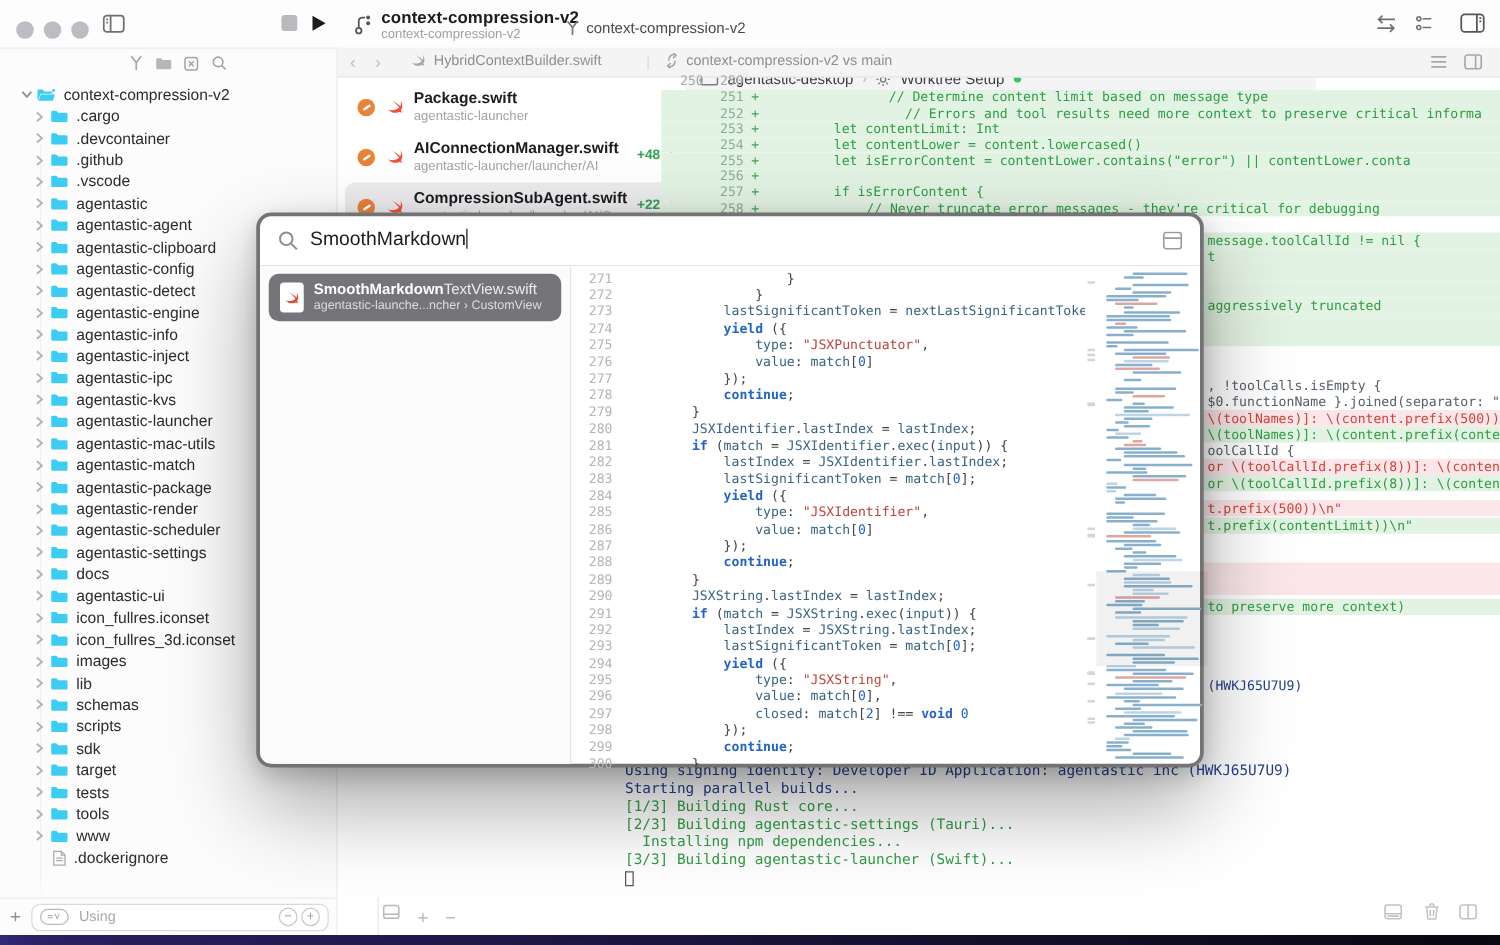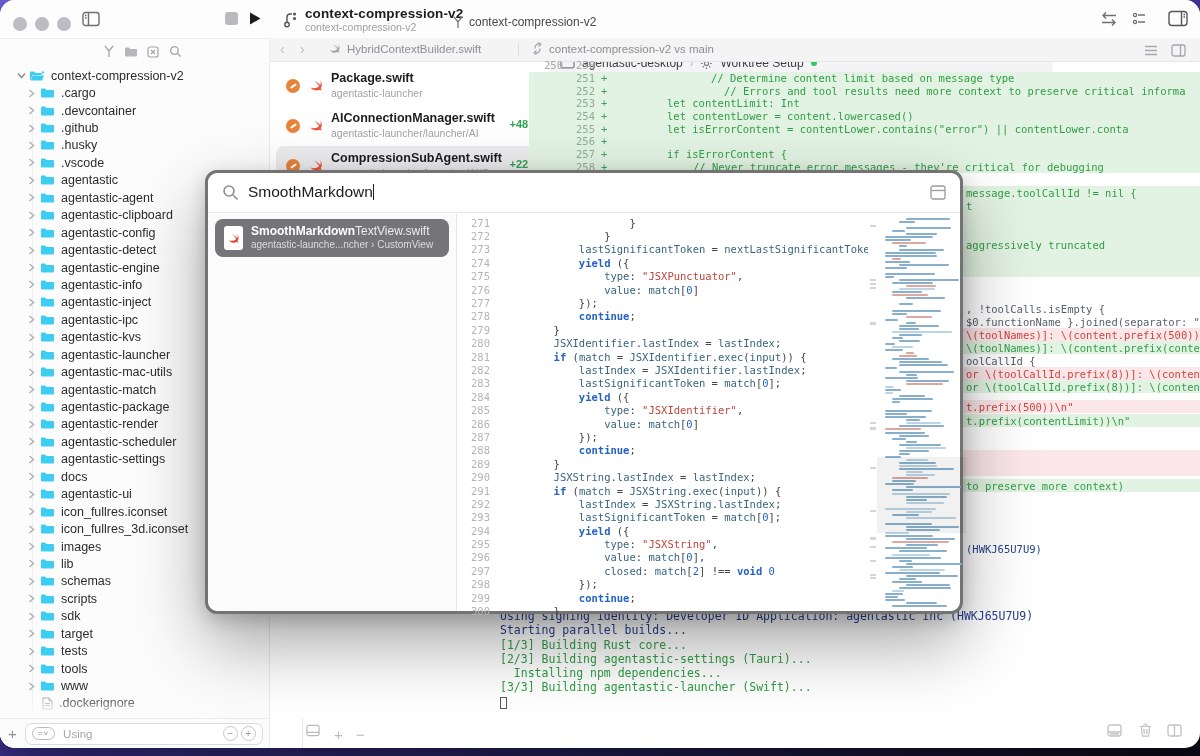--- a/index.html
+++ b/index.html
@@ -4,21 +4,21 @@
 <style>
   * { margin:0; padding:0; box-sizing:border-box; }
   html,body { width:1200px; height:756px; overflow:hidden; }
   body {
     font-family:"Liberation Sans", sans-serif;
     background:linear-gradient(150deg,#6e5fd8 0%,#5748c0 22%,#40339a 48%,#241e55 75%,#0d0b16 100%);
     position:relative;
   }
   #window {
     position:absolute; left:0; top:8; width:1200px; height:748px;
-    background:#ffffff; border-radius:15px; overflow:hidden;
+    background:#ffffff; border-radius:0; overflow:hidden;
     box-shadow:0 18px 50px rgba(0,0,0,.45);
   }
   
   #titlebar { position:absolute; left:0; top:0; width:100%; height:38px; background:#fdfdfd; }
   .traffic { position:absolute; top:17px; width:14px; height:14px; border-radius:50%; background:#bcbcc2; }
   .tb-icon { position:absolute; color:#7a7a80; }
   .tb-icon svg { display:block; }
   #repo-title { position:absolute; left:305px; top:6px; font-size:13.5px; font-weight:700; color:#1c1c1e; letter-spacing:.1px; }
   #repo-sub { position:absolute; left:305px; top:21px; font-size:10.5px; color:#a0a0a6; }
   #branch-group { position:absolute; left:452px; top:15px; font-size:12px; color:#48484e; display:flex; align-items:center; gap:5px; }
@@ -270,33 +270,20 @@
             <svg width="7" height="9" viewBox="0 0 7 9" fill="none" stroke="#b2b2b8" stroke-width="1.5">
               <path d="M1.5 1 L5.5 4.5 L1.5 8"></path>
             </svg>
           </span>
           <span class="ficon">
             <svg width="15" height="12" viewBox="0 0 15 12">
               <path d="M1 2.6 Q1 1.6 2 1.6 L5 1.6 L6.5 3.1 L13 3.1 Q14 3.1 14 4.1 L14 9.6 Q14 10.6 13 10.6 L2 10.6 Q1 10.6 1 9.6 Z" fill="#3ecdf2"></path>
             </svg>
           </span>
           <span>.github</span>
-        </div>
-        <div class="trow">
-          <span class="chev">
-            <svg width="7" height="9" viewBox="0 0 7 9" fill="none" stroke="#b2b2b8" stroke-width="1.5">
-              <path d="M1.5 1 L5.5 4.5 L1.5 8"></path>
-            </svg>
-          </span>
-          <span class="ficon">
-            <svg width="15" height="12" viewBox="0 0 15 12">
-              <path d="M1 2.6 Q1 1.6 2 1.6 L5 1.6 L6.5 3.1 L13 3.1 Q14 3.1 14 4.1 L14 9.6 Q14 10.6 13 10.6 L2 10.6 Q1 10.6 1 9.6 Z" fill="#3ecdf2"></path>
-            </svg>
-          </span>
-          <span>.husky</span>
         </div>
         <div class="trow">
           <span class="chev">
             <svg width="7" height="9" viewBox="0 0 7 9" fill="none" stroke="#b2b2b8" stroke-width="1.5">
               <path d="M1.5 1 L5.5 4.5 L1.5 8"></path>
             </svg>
           </span>
           <span class="ficon">
             <svg width="15" height="12" viewBox="0 0 15 12">
               <path d="M1 2.6 Q1 1.6 2 1.6 L5 1.6 L6.5 3.1 L13 3.1 Q14 3.1 14 4.1 L14 9.6 Q14 10.6 13 10.6 L2 10.6 Q1 10.6 1 9.6 Z" fill="#3ecdf2"></path>

